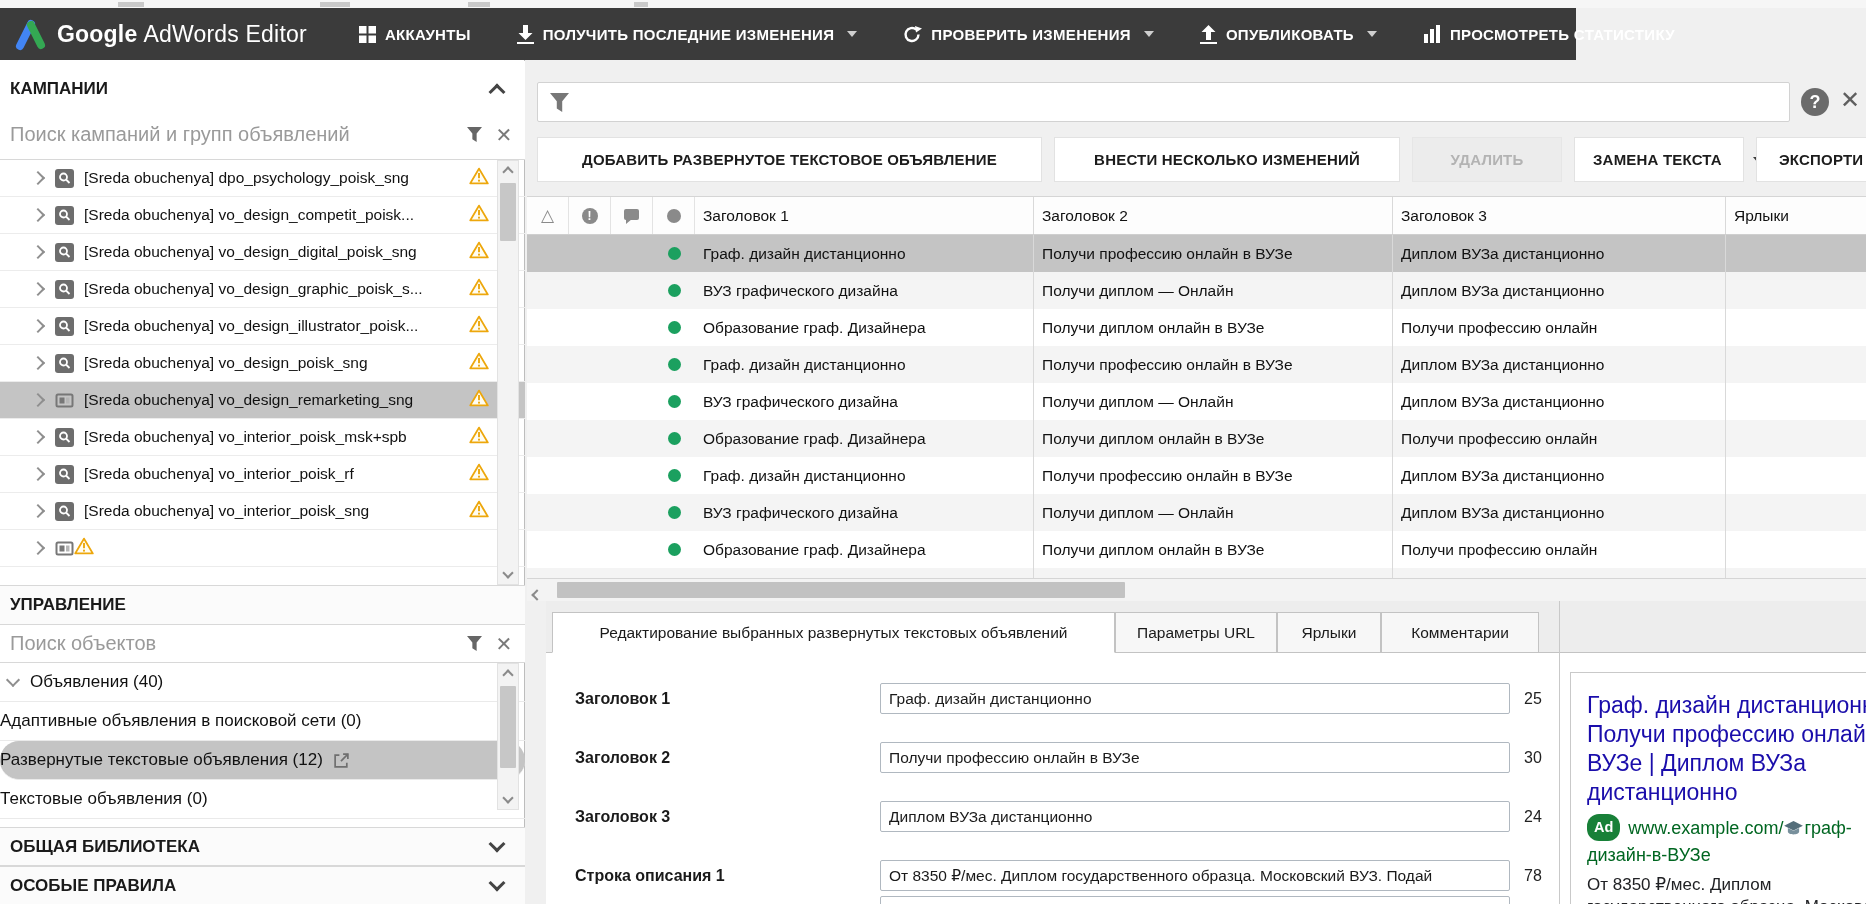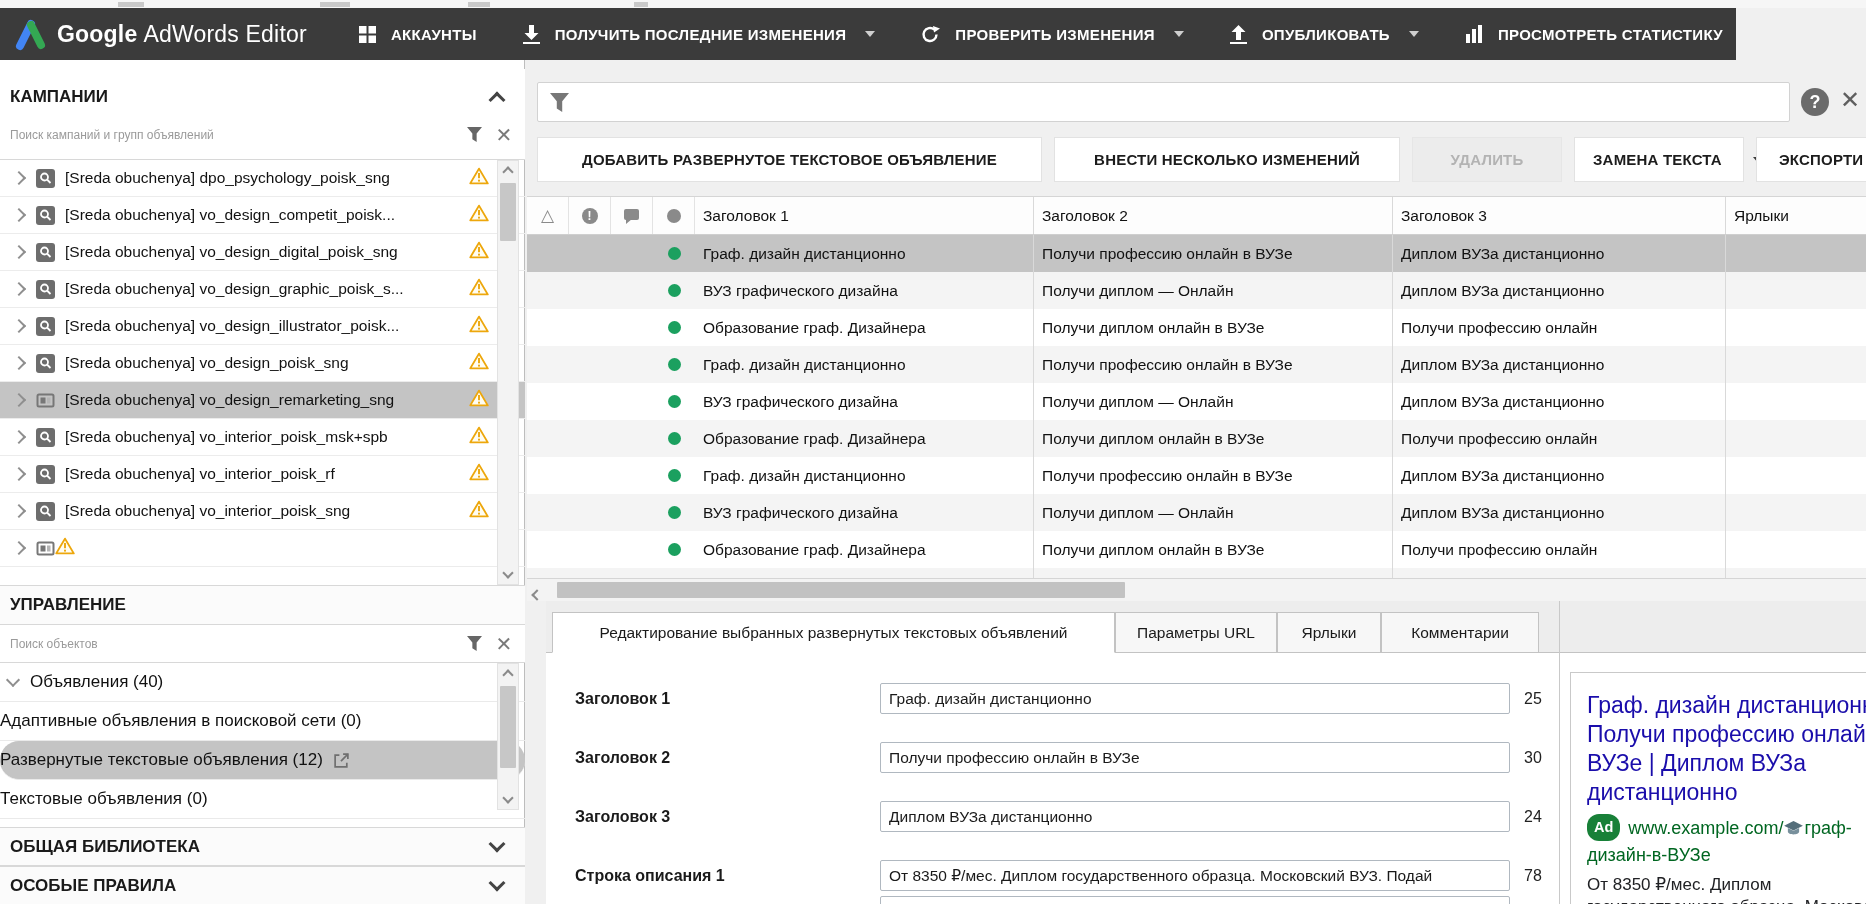--- a/index.html
+++ b/index.html
@@ -2,46 +2,46 @@
 <html><head>
 <meta charset="utf-8">
 <style>
   html,body{margin:0;padding:0;background:#888;}
   #app{position:relative;width:1866px;height:904px;overflow:hidden;background:#f0f0f0;
        font-family:"Liberation Sans","DejaVu Sans",sans-serif;color:#1a1a1a;}
   
   .topstrip{position:absolute;left:0;top:0;width:1866px;height:8px;background:#f6f6f6;}
   .topstrip i{position:absolute;top:2px;height:5px;background:#c9c9c9;}
   
-  .topbar{position:absolute;left:0;top:8px;width:1736px;height:52px;background:#3b3b3b;
+  .topbar{position:absolute;left:0;top:8px;width:1576px;height:52px;background:#3b3b3b;
           display:flex;align-items:center;padding-left:14px;box-sizing:border-box;}
   .logo{display:flex;align-items:center;gap:10px;margin-right:52px;}
   .logo-text{color:#fff;font-size:23px;letter-spacing:.2px;white-space:nowrap;}
   .logo-text .b{font-weight:600;margin-right:6px;}
-  .tb-item{display:flex;align-items:center;gap:15px;margin-right:46px;cursor:default;white-space:nowrap;}
+  .tb-item{display:flex;align-items:center;gap:9px;margin-right:46px;cursor:default;white-space:nowrap;}
   .tb-item .lbl{color:#fff;font-weight:bold;font-size:15px;letter-spacing:.3px;}
   .caret{width:0;height:0;border-left:5px solid transparent;border-right:5px solid transparent;
          border-top:6px solid #cfcfcf;display:inline-block;margin-left:4px;}
   .tbicon{display:inline-flex;align-items:center;}
   
   .sidebar{position:absolute;left:0;top:60px;width:525px;height:844px;background:#fff;
            border-right:1px solid #bdbdbd;box-sizing:border-box;}
   .sb-h{position:absolute;left:0;width:525px;background:#fbfbfb;border-bottom:1px solid #d8d8d8;
         display:flex;align-items:center;box-sizing:border-box;}
   .sb-h .t{font-size:17px;font-weight:bold;padding-left:10px;flex:1;}
   .sb-search{position:absolute;left:0;width:525px;background:#fff;border-bottom:1px solid #d8d8d8;
              display:flex;align-items:center;box-sizing:border-box;}
-  .sb-search input{border:none;outline:none;flex:1;font-size:12px;padding-left:10px;
+  .sb-search input{border:none;outline:none;flex:1;font-size:20px;padding-left:10px;
                    font-family:inherit;color:#333;background:transparent;}
   .sb-search input::placeholder{color:#9a9a9a;}
   .icobtn{display:inline-flex;align-items:center;justify-content:center;width:30px;height:30px;cursor:pointer;}
   .xglyph::after{content:"✕";font-size:20px;color:#7a7a7a;}
   .camp-list{position:absolute;left:0;top:100px;width:525px;height:425px;overflow:hidden;}
   .camp-row{height:37px;display:flex;align-items:center;border-bottom:1px solid #ececec;
-            box-sizing:border-box;padding-left:14px;cursor:default;}
+            box-sizing:border-box;padding-left:33px;cursor:default;}
   .camp-row.sel{background:#c4c4c4;}
   .camp-row .clabel{font-size:15.5px;flex:1;white-space:nowrap;overflow:hidden;margin-left:10px;color:#111;}
   .camp-row .warn{margin-right:36px;}
   .cicon{display:inline-flex;margin-left:12px;}
   .chev{display:inline-block;width:8px;height:8px;border-right:2px solid #8f8f8f;border-bottom:2px solid #8f8f8f;}
   .chev.r{transform:rotate(-45deg);}
   .chev.d{transform:rotate(45deg);}
   .chev.u{transform:rotate(-135deg);margin-top:6px;}
   .chev.big{width:9px;height:9px;border-width:3px;border-color:#444;margin-right:22px;}
   .vscroll{position:absolute;width:22px;background:#f3f3f3;border:1px solid #e2e2e2;box-sizing:border-box;}
@@ -196,21 +196,21 @@
             <rect x="7" y="4" width="4" height="14" fill="#fff"></rect>
             <rect x="13" y="0" width="4" height="18" fill="#fff"></rect>
           </svg>
       </span>
       <span class="lbl">ПРОСМОТРЕТЬ СТАТИСТИКУ</span>
     </div>
   </div>
 
   <div class="sidebar">
 
-    <div class="sb-h" style="top:9px;height:56px;background:#fff">
+    <div class="sb-h" style="top:1px;height:56px;background:#fff">
       <span class="t">КАМПАНИИ</span>
       <span class="chev big u" style="transform:rotate(-135deg)"></span>
     </div>
 
     <div class="sb-search" style="top:50px;height:50px">
       <input type="text" placeholder="Поиск кампаний и групп объявлений" style="">
       <span class="icobtn">
         <svg width="15" height="15" viewBox="0 0 14 14">
             <path d="M0 0h14l-5 6v8l-4-2.5V6z" fill="#666"></path>
           </svg>

